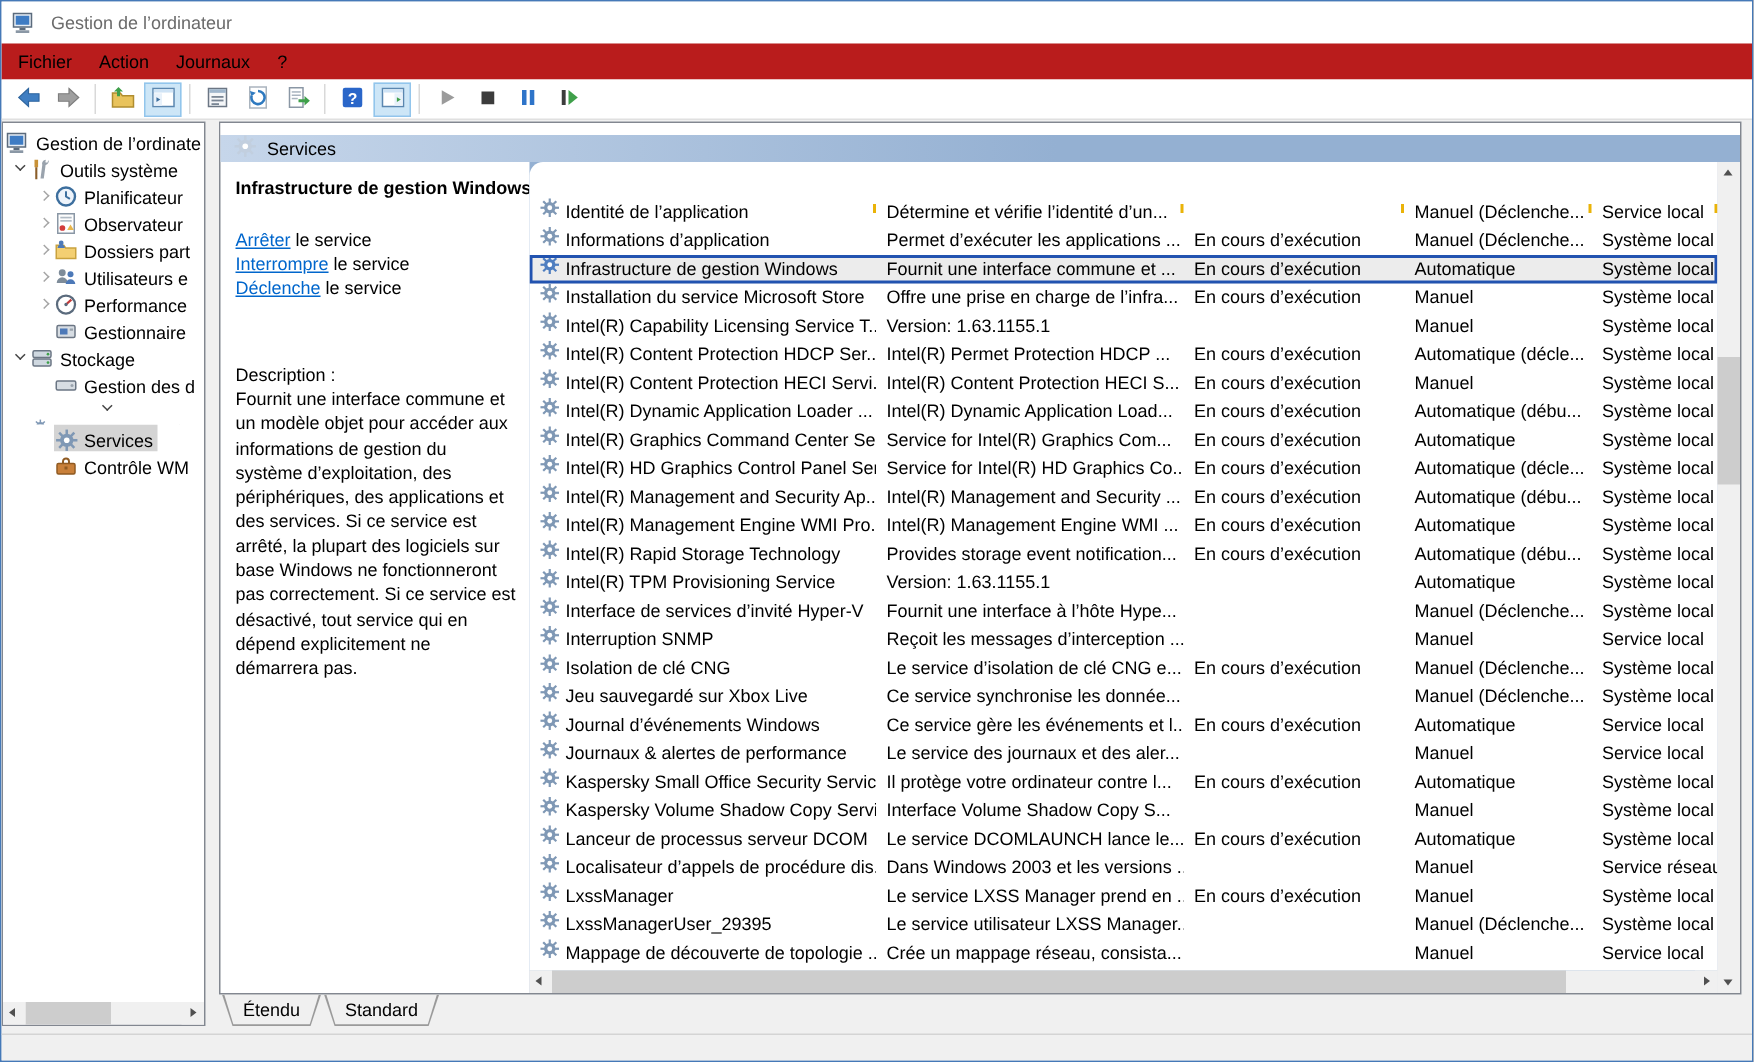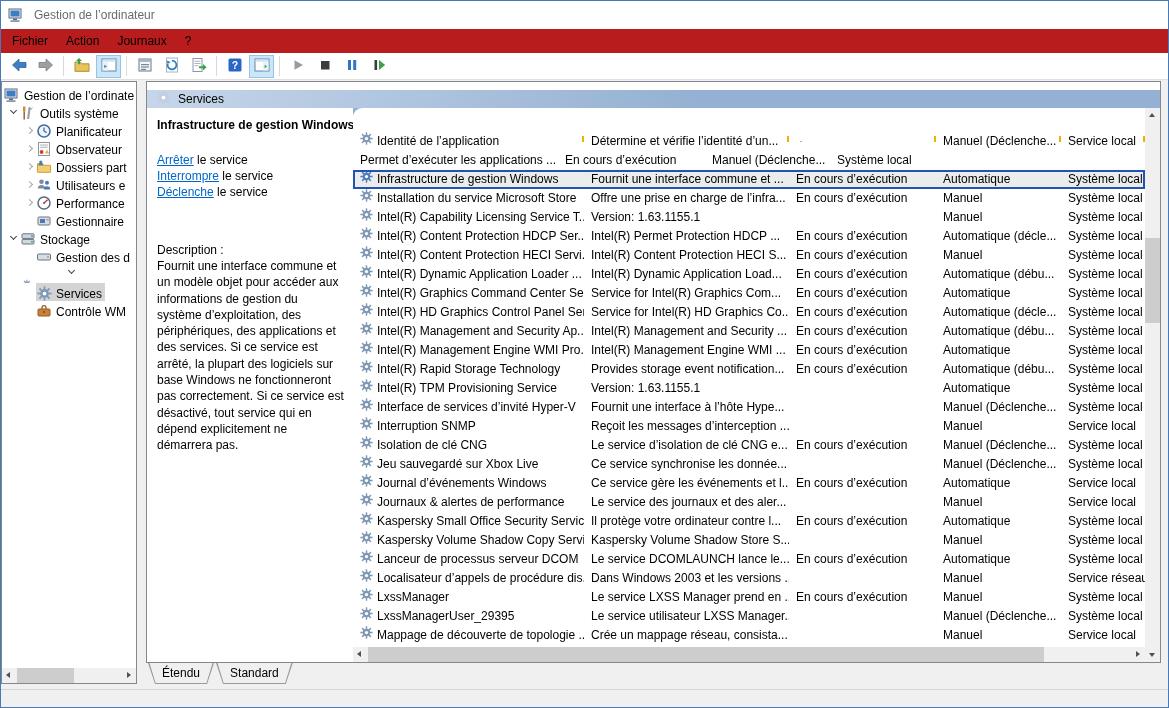--- a/index.html
+++ b/index.html
@@ -498,20 +498,37 @@
                           <circle cx="8" cy="8" r="2" fill="#fff"></circle>
                         </svg></span>
                       <span>Identité de l’application</span>
                     </div>
                     <div class="lcell w1">Détermine et vérifie l’identité d’un...</div>
                     <div class="lcell w2"></div>
                     <div class="lcell w3">Manuel (Déclenche...</div>
                     <div class="lcell w4">Service local</div>
                   </div>
                   <div class="lrow">
+                    <div class="lcell name-cell w0">
+                      <span class="gear"><svg width="13" height="13" viewBox="0 0 16 16">
+                          <g fill="#7f98b5">
+                            <rect x="7.1" y="0.4" width="1.8" height="3.6" transform="rotate(0 8 8)"></rect>
+                            <rect x="7.1" y="0.4" width="1.8" height="3.6" transform="rotate(45 8 8)"></rect>
+                            <rect x="7.1" y="0.4" width="1.8" height="3.6" transform="rotate(90 8 8)"></rect>
+                            <rect x="7.1" y="0.4" width="1.8" height="3.6" transform="rotate(135 8 8)"></rect>
+                            <rect x="7.1" y="0.4" width="1.8" height="3.6" transform="rotate(180 8 8)"></rect>
+                            <rect x="7.1" y="0.4" width="1.8" height="3.6" transform="rotate(225 8 8)"></rect>
+                            <rect x="7.1" y="0.4" width="1.8" height="3.6" transform="rotate(270 8 8)"></rect>
+                            <rect x="7.1" y="0.4" width="1.8" height="3.6" transform="rotate(315 8 8)"></rect>
+                            <circle cx="8" cy="8" r="4.7"></circle>
+                          </g>
+                          <circle cx="8" cy="8" r="2" fill="#fff"></circle>
+                        </svg></span>
+                      <span>Informations d’application</span>
+                    </div>
                     <div class="lcell w1">Permet d’exécuter les applications ...</div>
                     <div class="lcell w2">En cours d’exécution</div>
                     <div class="lcell w3">Manuel (Déclenche...</div>
                     <div class="lcell w4">Système local</div>
                   </div>
                   <div class="lrow selected">
                     <div class="lcell name-cell w0">
                       <span class="gear"><svg width="13" height="13" viewBox="0 0 16 16">
                           <g fill="#4f7ec0">
                             <rect x="7.1" y="0.4" width="1.8" height="3.6" transform="rotate(0 8 8)"></rect>
@@ -958,21 +975,21 @@
                             <rect x="7.1" y="0.4" width="1.8" height="3.6" transform="rotate(180 8 8)"></rect>
                             <rect x="7.1" y="0.4" width="1.8" height="3.6" transform="rotate(225 8 8)"></rect>
                             <rect x="7.1" y="0.4" width="1.8" height="3.6" transform="rotate(270 8 8)"></rect>
                             <rect x="7.1" y="0.4" width="1.8" height="3.6" transform="rotate(315 8 8)"></rect>
                             <circle cx="8" cy="8" r="4.7"></circle>
                           </g>
                           <circle cx="8" cy="8" r="2" fill="#fff"></circle>
                         </svg></span>
                       <span>Kaspersky Volume Shadow Copy Servi...</span>
                     </div>
-                    <div class="lcell w1">Kaspersky Volume Shadow Store S...</div>
+                    <div class="lcell w1">Interface Volume Shadow Copy S...</div>
                     <div class="lcell w2"></div>
                     <div class="lcell w3">Manuel</div>
                     <div class="lcell w4">Système local</div>
                   </div>
                   <div class="lrow">
                     <div class="lcell name-cell w0">
                       <span class="gear"><svg width="13" height="13" viewBox="0 0 16 16">
                           <g fill="#7f98b5">
                             <rect x="7.1" y="0.4" width="1.8" height="3.6" transform="rotate(0 8 8)"></rect>
                             <rect x="7.1" y="0.4" width="1.8" height="3.6" transform="rotate(45 8 8)"></rect>

